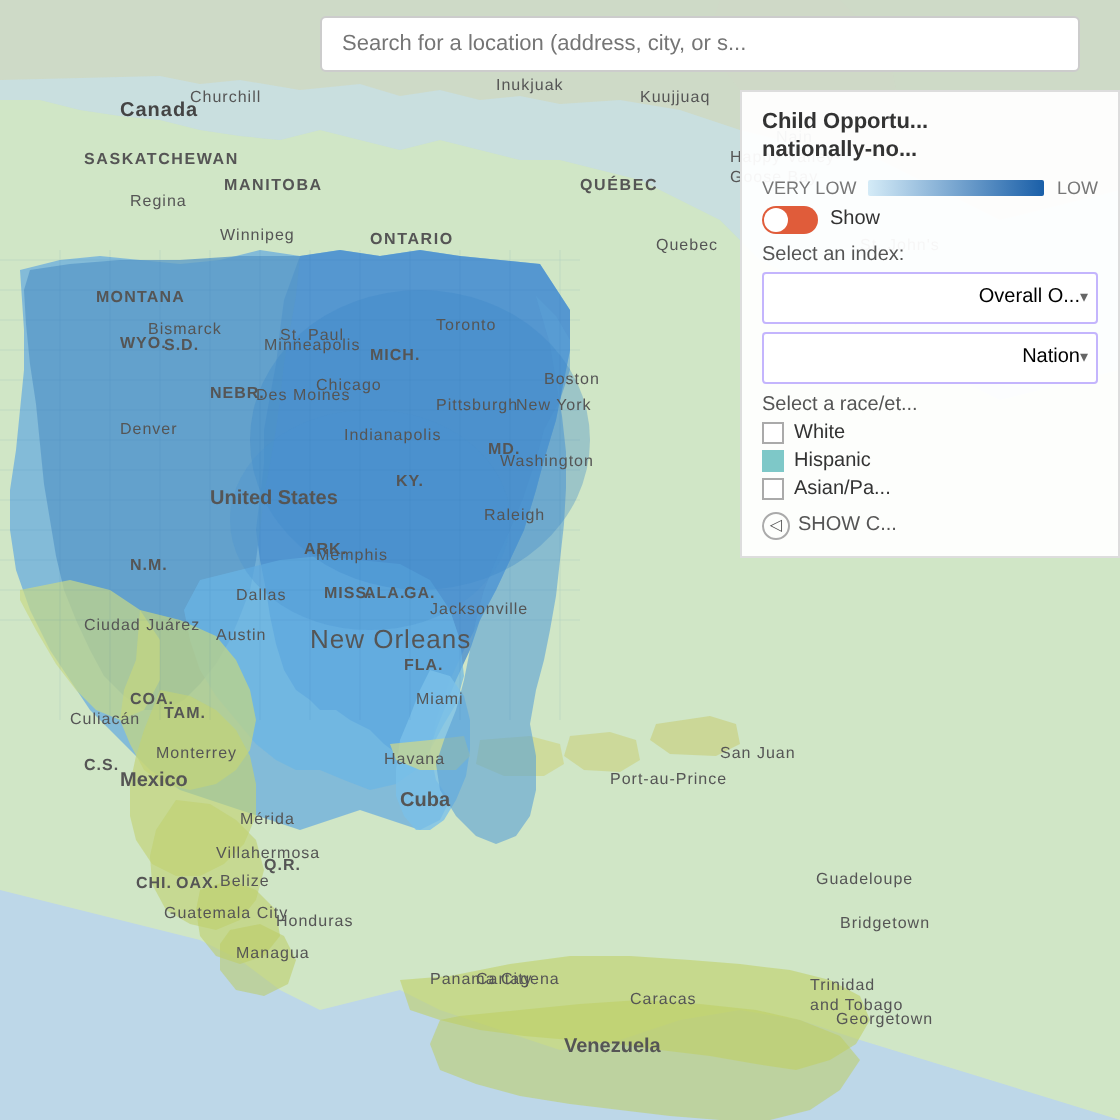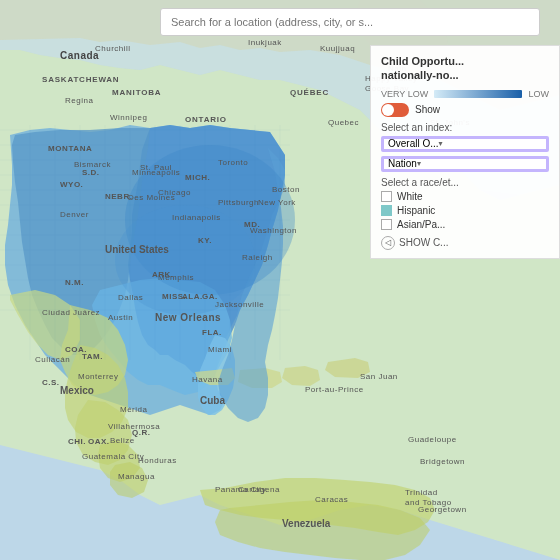--- a/index.html
+++ b/index.html
@@ -89,30 +89,30 @@
     .show-label { font-size: 10px; color: #333; }
 
     .section-label {
       font-size: 10px;
       color: #555;
       margin: 5px 0 3px 0;
     }
 
     .dropdown {
       width: 100%;
-      height: 16px;
-      border: 3px solid #c4b5fd;
+      height: 26px;
+      border: 1px solid #c4b5fd;
       border-radius: 2px;
       font-size: 10px;
       padding: 2px 4px;
       background: white;
       cursor: pointer;
       display: flex;
       align-items: center;
-      justify-content: flex-start;
+      justify-content: flex-end;
       margin-bottom: 4px;
     }
     .dropdown-arrow { font-size: 8px; color: #666; }
 
     .race-section-label {
       font-size: 10px;
       color: #555;
       margin: 5px 0 3px 0;
     }
 
@@ -281,21 +281,21 @@
     <div class="map-label" style="top:38px; left:248px; font-size:8px; text-transform:none; font-weight:normal;">Inukjuak</div>
     <div class="map-label" style="top:44px; left:320px; font-size:8px; text-transform:none; font-weight:normal;">Kuujjuaq</div>
     <div class="map-label" style="top:64px; left:388px; font-size:8px; text-transform:none; font-weight:normal;">Nain</div>
     <div class="map-label" style="top:118px; left:430px; font-size:8px; text-transform:none; font-weight:normal;">St. John's</div>
     <div class="map-label" style="top:142px; left:405px; font-size:8px; text-transform:none; font-weight:normal;">Fredericton</div>
     <div class="map-label" style="top:155px; left:420px; font-size:8px; text-transform:none; font-weight:normal;">Halifax</div>
     <div class="map-label" style="top:74px; left:365px; font-size:8px; text-transform:none; font-weight:normal; line-height:1.2;">Happy Valley-<br>Goose Bay</div>
     <div class="map-label" style="top:118px; left:328px; font-size:8px; text-transform:none; font-weight:normal;">Quebec</div>
     <div class="map-label" style="top:144px; left:48px; font-size:8px; letter-spacing:0.6px;">MONTANA</div>
     <div class="map-label" style="top:168px; left:82px; font-size:8px; letter-spacing:0.5px;">S.D.</div>
-    <div class="map-label" style="top:180px; left:60px; font-size:8px; letter-spacing:0.5px;">WYO.</div>
+    <div class="map-label" style="top:167px; left:60px; font-size:8px; letter-spacing:0.5px;">WYO.</div>
     <div class="map-label" style="top:192px; left:105px; font-size:8px; letter-spacing:0.5px;">NEBR.</div>
     <div class="map-label" style="top:244px; left:105px; font-size:10px; text-transform:none; font-weight:bold; letter-spacing:0;">United States</div>
     <div class="map-label" style="top:278px; left:65px; font-size:8px; letter-spacing:0.5px;">N.M.</div>
     <div class="map-label" style="top:270px; left:152px; font-size:8px; letter-spacing:0.5px;">ARK.</div>
     <div class="map-label" style="top:292px; left:162px; font-size:8px; letter-spacing:0.5px;">MISS.</div>
     <div class="map-label" style="top:292px; left:182px; font-size:8px; letter-spacing:0.5px;">ALA.</div>
     <div class="map-label" style="top:292px; left:202px; font-size:8px; letter-spacing:0.5px;">GA.</div>
     <div class="map-label" style="top:385px; left:60px; font-size:10px; text-transform:none; font-weight:bold; letter-spacing:0;">Mexico</div>
     <div class="map-label" style="top:395px; left:200px; font-size:10px; text-transform:none; font-weight:bold; letter-spacing:0;">Cuba</div>
     <div class="map-label" style="top:452px; left:82px; font-size:8px; text-transform:none; font-weight:normal;">Guatemala City</div>
@@ -334,21 +334,21 @@
     <div class="map-label" style="top:163px; left:140px; font-size:8px; text-transform:none; font-weight:normal;">St. Paul</div>
     <div class="map-label" style="top:213px; left:172px; font-size:8px; text-transform:none; font-weight:normal;">Indianapolis</div>
     <div class="map-label" style="top:198px; left:218px; font-size:8px; text-transform:none; font-weight:normal;">Pittsburgh</div>
     <div class="map-label" style="top:158px; left:218px; font-size:8px; text-transform:none; font-weight:normal;">Toronto</div>
     <div class="map-label" style="top:185px; left:272px; font-size:8px; text-transform:none; font-weight:normal;">Boston</div>
     <div class="map-label" style="top:198px; left:258px; font-size:8px; text-transform:none; font-weight:normal;">New York</div>
     <div class="map-label" style="top:226px; left:250px; font-size:8px; text-transform:none; font-weight:normal;">Washington</div>
     <div class="map-label" style="top:253px; left:242px; font-size:8px; text-transform:none; font-weight:normal;">Raleigh</div>
     <div class="map-label" style="top:300px; left:215px; font-size:8px; text-transform:none; font-weight:normal;">Jacksonville</div>
     <div class="map-label" style="top:345px; left:208px; font-size:8px; text-transform:none; font-weight:normal;">Miami</div>
-    <div class="map-label" style="top:312px; left:155px; font-size:10px; text-transform:none; font-weight:bold;">New Orleans</div>
+    <div class="map-label" style="top:312px; left:155px; font-size:13px; text-transform:none; font-weight:normal;">New Orleans</div>
     <div class="map-label" style="top:273px; left:158px; font-size:8px; text-transform:none; font-weight:normal;">Memphis</div>
     <div class="map-label" style="top:328px; left:202px; font-size:8px; letter-spacing:0.5px;">FLA.</div>
     <div class="map-label" style="top:173px; left:185px; font-size:8px; letter-spacing:0.5px;">MICH.</div>
     <div class="map-label" style="top:220px; left:244px; font-size:8px; letter-spacing:0.5px;">MD.</div>
     <div class="map-label" style="top:236px; left:198px; font-size:8px; letter-spacing:0.5px;">KY.</div>
     <div class="map-label" style="top:96px; left:65px; font-size:8px; text-transform:none; font-weight:normal;">Regina</div>
     <div class="map-label" style="top:113px; left:110px; font-size:8px; text-transform:none; font-weight:normal;">Winnipeg</div>
   </div>
 
   <div class="search-bar">

